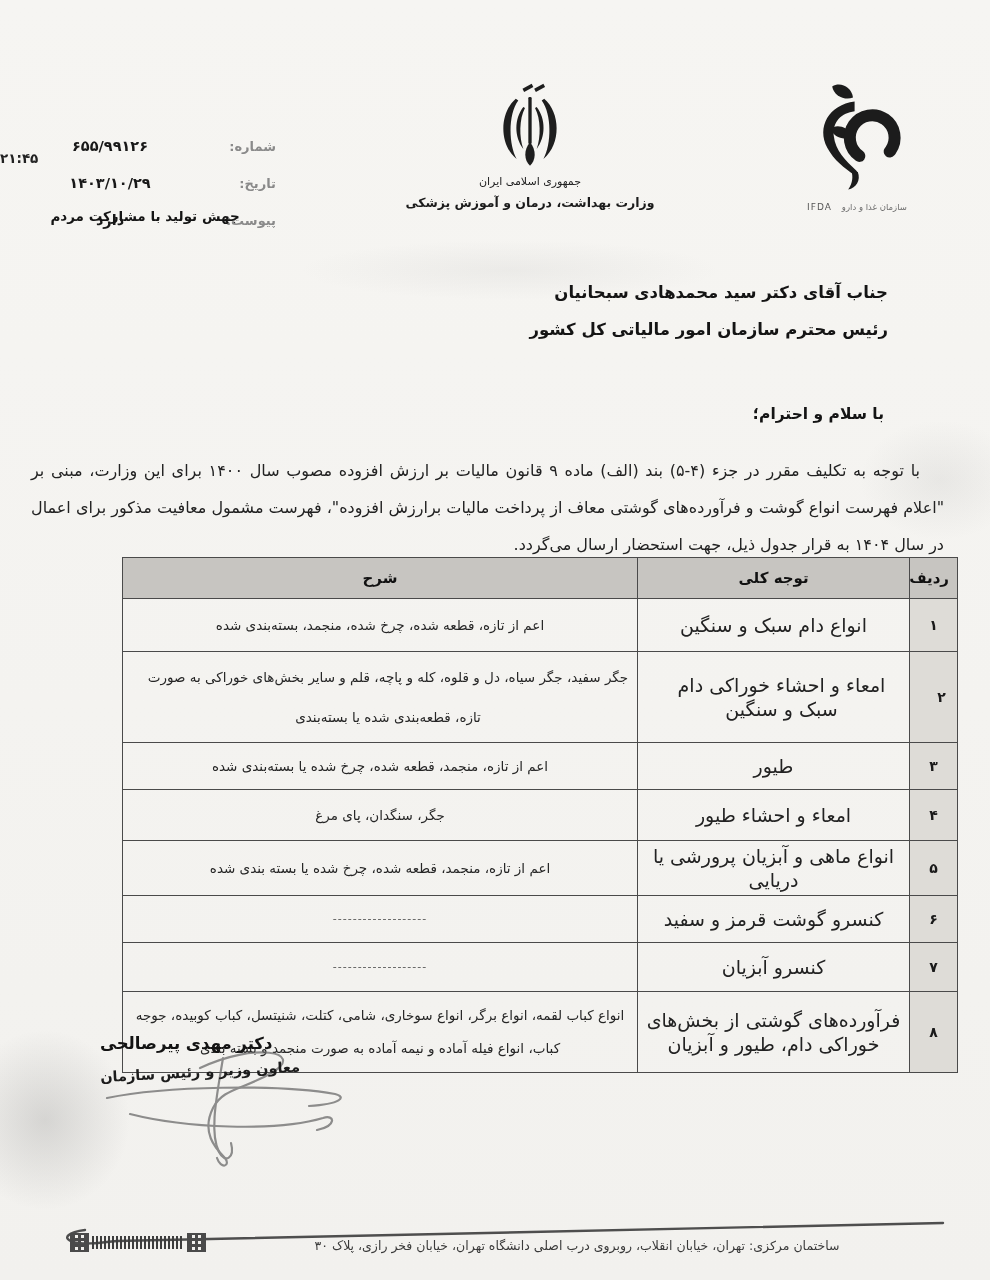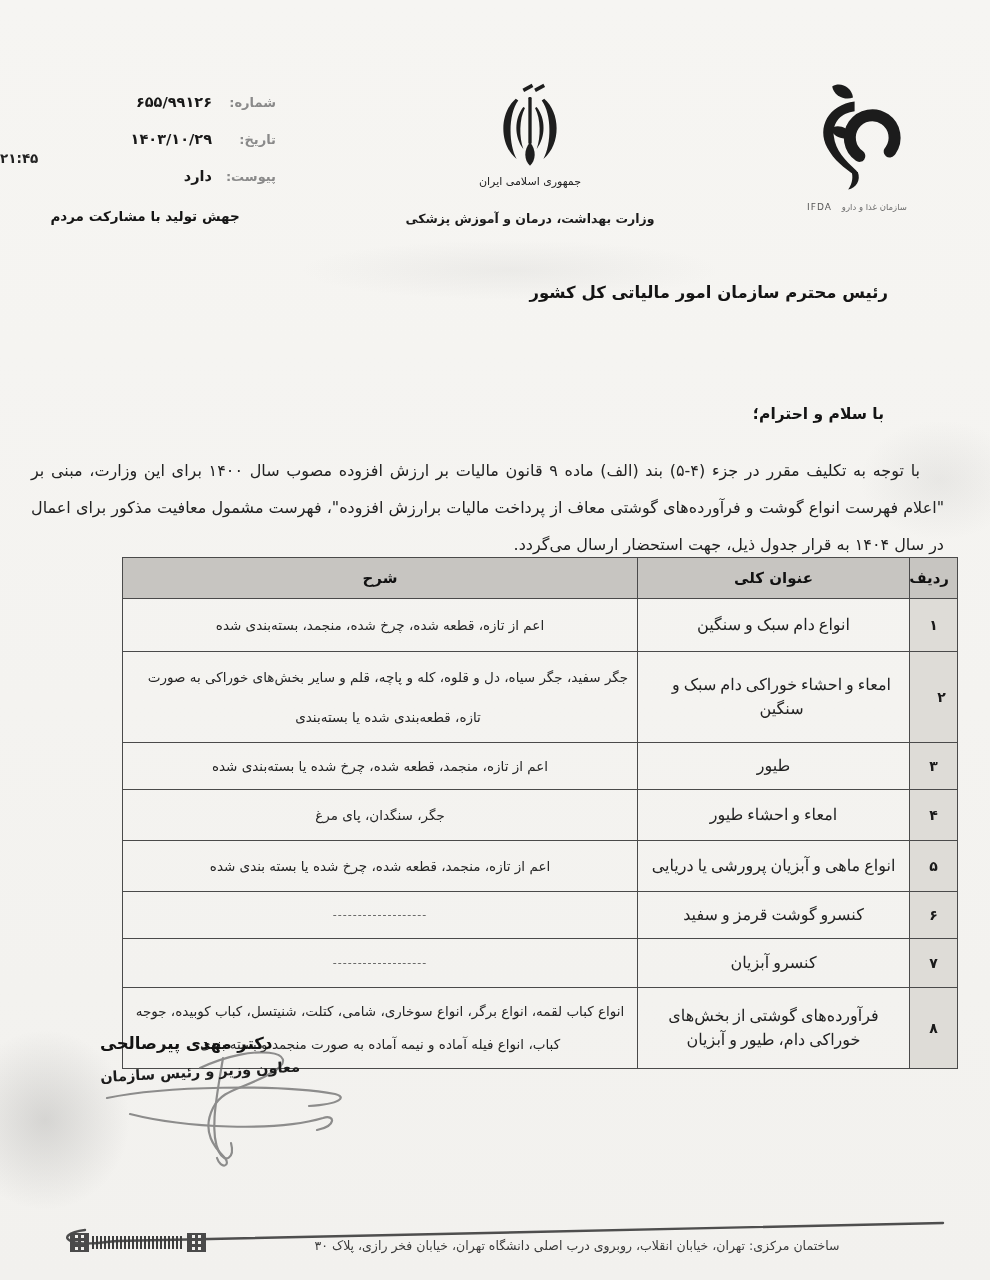--- a/index.html
+++ b/index.html
@@ -14,30 +14,30 @@
     background:radial-gradient(closest-side, rgba(110,110,110,.22), rgba(110,110,110,0));}
   .blob.b2{right:-30px; top:420px; width:160px; height:120px;
     background:radial-gradient(closest-side, rgba(140,140,140,.12), rgba(140,140,140,0));}
   .blob.b3{left:300px; top:240px; width:420px; height:60px;
     background:radial-gradient(closest-side, rgba(150,150,150,.10), rgba(150,150,150,0));}
 
   
   .meta{position:absolute; top:94px; left:8px; width:268px; direction:rtl;}
   .meta-row{display:flex; align-items:baseline; height:37px;}
   .meta-label{color:#8a8a8a; font-size:13px; width:64px; flex:none; font-weight:bold; letter-spacing:.5px;}
-  .meta-value{font-weight:bold; font-size:14.5px; color:#181818; flex:1; text-align:right;}
+  .meta-value{font-weight:bold; font-size:14.5px; color:#181818; flex:1; text-align:center;margin-top:44px;}
   .meta-time{position:absolute; left:0px; top:150px; font-weight:bold; font-size:13.5px; color:#222;}
   .slogan{position:absolute; top:208px; left:30px; width:230px; text-align:center;
     font-weight:bold; font-size:13.5px; color:#151515;}
 
   
   .gov{position:absolute; top:82px; left:405px; width:250px; text-align:center;}
   .gov svg{display:block; margin:0 auto;}
   .republic{font-size:11px; font-weight:normal; color:#222; margin-top:1px; letter-spacing:.5px;}
-  .ministry{font-size:12.5px; font-weight:bold; color:#1b1b1b; margin-top:23px;}
+  .ministry{font-size:12.5px; font-weight:bold; color:#1b1b1b; margin-top:7px;}
 
   
   .fda{position:absolute; top:84px; left:782px; width:150px; text-align:center;}
   .fda-caption{font-size:8.5px; color:#6e6e6e; margin-top:2px; display:flex; justify-content:center; gap:10px; align-items:center;}
   .fda-caption .en{letter-spacing:1px; font-size:9px; color:#555;}
 
   
   .recipient{position:absolute; top:274px; right:102px; text-align:right;}
   .recipient div{font-weight:bold; font-size:16.5px; line-height:37px; color:#141414;}
   .subject{position:absolute; top:360px; right:40px; font-weight:bold; font-size:15.5px; color:#141414;}
@@ -47,21 +47,21 @@
   .body-text{position:absolute; top:436px; right:46px; left:31px;
     font-size:16px; line-height:37px; text-align:justify; color:#222; text-indent:24px;}
 
   
   table.exempt{position:absolute; top:557px; right:32px; width:836px; border-collapse:collapse;
     direction:rtl; table-layout:fixed;}
   table.exempt th, table.exempt td{border:1.6px solid #4a4a4a; text-align:center; vertical-align:middle; padding:3px 8px;}
   table.exempt th{background:#c7c5c1; color:#111; font-size:15px; font-weight:bold; height:34px;}
   col.c-no{width:48px;} col.c-title{width:272px;} col.c-desc{width:auto;}
   td.no-cell{background:#dedcd7; font-weight:bold; font-size:14px; color:#1a1a1a;}
-  td.title-cell{font-size:16px; color:#222; line-height:24px;font-family:Liberation Serif, serif;}
+  td.title-cell{font-size:19px; color:#222; line-height:24px;}
   td.desc-cell{font-size:13.5px; color:#262626; line-height:24px;}
   tr.h46 td{height:46px;} tr.h84 td{height:84px;padding-left:24px;} tr.h40 td{height:40px;}
   tr.h44 td{height:44px;} tr.h42 td{height:42px;} tr.h74 td{height:74px;}
   tr.h84 td.desc-cell{line-height:40px;}
   tr.h74 td.desc-cell{line-height:33px;}
   td.dash-cell{color:#555; font-size:11px; letter-spacing:1px;}
 
   
   .signature{position:absolute; top:1034px; left:100px; width:270px; text-align:left;}
   .sig-name{font-weight:bold; font-size:16.5px; color:#131313; position:relative; z-index:2;}
@@ -138,37 +138,38 @@
         <circle cx="84" cy="67" r="28" fill="none" stroke="#1c1c1c" stroke-width="15" stroke-dasharray="133 43" stroke-linecap="round" transform="rotate(125 84 67)"></circle>
       </svg>
     </span>
     <div class="fda-caption">
       <span>سازمان غذا و دارو</span>
       <span class="en">IFDA</span>
     </div>
   </div>
 
   <div class="recipient">
+    <div>جناب آقای دکتر سید محمدهادی سبحانیان</div>
     <div>رئیس محترم سازمان امور مالیاتی کل کشور</div>
   </div>
 
   <div class="salutation">با سلام و احترام؛</div>
 
   <p class="body-text">با توجه به تکلیف مقرر در جزء (۴-۵) بند (الف) ماده ۹ قانون مالیات بر ارزش افزوده مصوب سال ۱۴۰۰ برای این وزارت، مبنی بر "اعلام فهرست انواع گوشت و فرآورده‌های گوشتی معاف از پرداخت مالیات برارزش افزوده"، فهرست مشمول معافیت مذکور برای اعمال در سال ۱۴۰۴ به قرار جدول ذیل، جهت استحضار ارسال می‌گردد.</p>
 
   <table class="exempt">
     <colgroup>
         <col class="c-no">
         <col class="c-title">
         <col class="c-desc">
       </colgroup>
     <thead>
       <tr>
         <th>ردیف</th>
-        <th>عنوان کلی</th>
+        <th>توجه کلی</th>
         <th>شرح</th>
       </tr>
     </thead>
     <tbody>
       <tr class="h46">
         <td class="no-cell">۱</td>
         <td class="title-cell">انواع دام سبک و سنگین</td>
         <td class="desc-cell">اعم از تازه، قطعه شده، چرخ شده، منجمد، بسته‌بندی شده</td>
       </tr>
       <tr class="h84">

